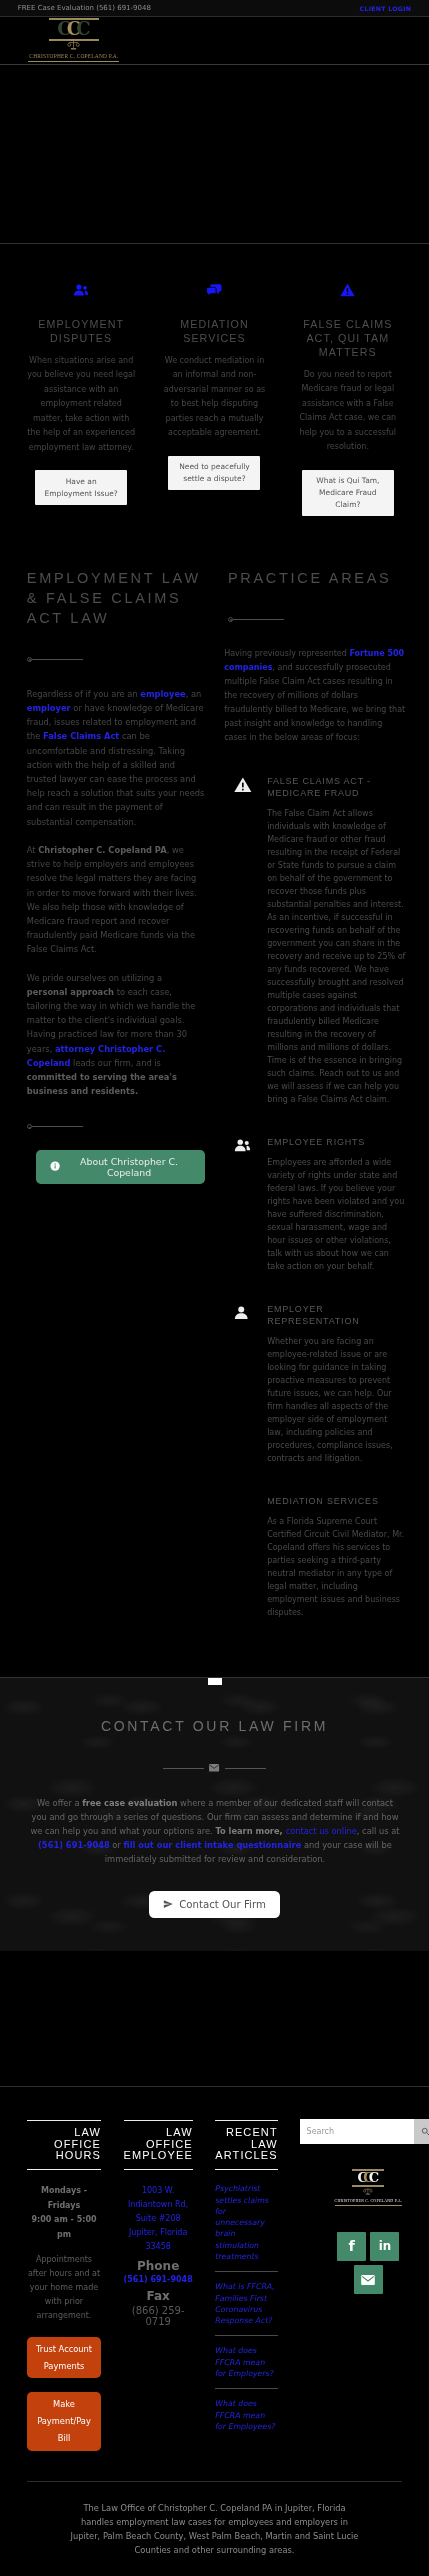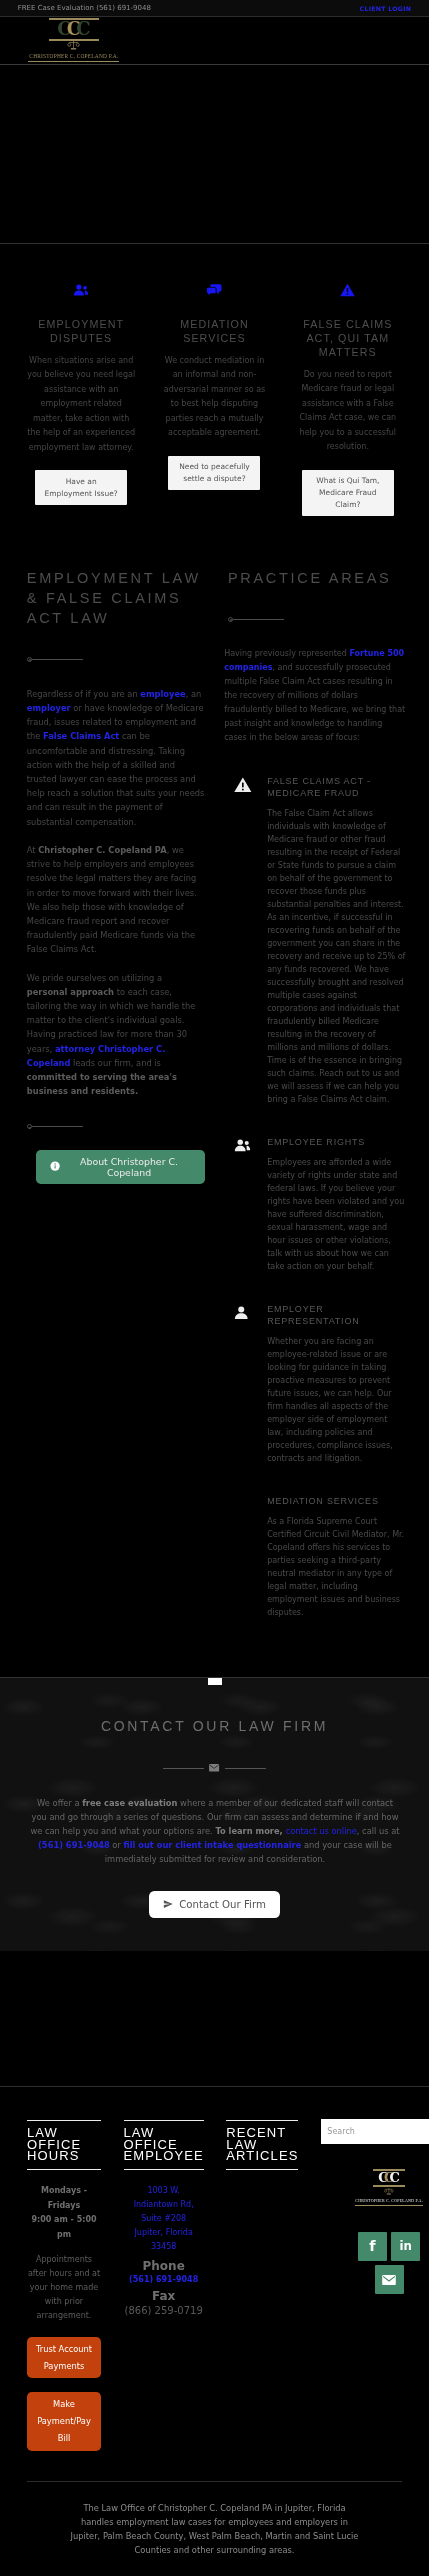--- a/index.html
+++ b/index.html
@@ -74,22 +74,22 @@
   .contact-p { margin:22.5px auto 0; width:371px; font-size:8.3px; line-height:14px; color:#666; }
   .contact-p strong { color:#7e7e7e; }
   .contact-btn { margin-top:25px; display:inline-flex; align-items:center; gap:5.9px; background:#fff; color:#555;
                  font-size:10.2px; padding:7.5px 14.5px; border-radius:5.4px; border:0; cursor:pointer;
                  font-family:"DejaVu Sans",sans-serif; }
 
   
   footer { margin-top:135px; border-top:0.5px solid #2f2f2f; padding:24px 27px 0; }
   .f-grid { display:grid; grid-template-columns:repeat(4,1fr); column-gap:22.5px; padding-bottom:30px; }
   .f-heading { border-top:1.1px solid #ececec; border-bottom:1.1px solid #ececec; padding:5.9px 0 7px;
-               color:#fff; font-family:"Liberation Sans",sans-serif; font-weight:400; font-size:13px;
-               letter-spacing:1.1px; text-align:left; line-height:11.8px; margin-top:8.6px; }
+               color:#fff; font-family:"Liberation Sans",sans-serif; font-weight:400; font-size:11px;
+               letter-spacing:1.1px; text-align:right; line-height:11.8px; margin-top:8.6px; }
   .hours-strong { margin-top:14px; color:#6f6f6f; font-weight:bold; font-size:8px; line-height:14.5px; text-align:center; }
   .hours-note { margin-top:10.7px; color:#5d5d5d; font-size:8px; line-height:14px; text-align:center; }
   .pay-btn { display:block; margin:14px auto 0; width:74px; background:#c2410c; color:#fff; font-size:8.3px;
              line-height:17px; padding:3.8px 4.3px; border-radius:4.8px; border:0; text-align:center; cursor:pointer;
              font-family:"DejaVu Sans",sans-serif; }
   .f-center { text-align:center; }
   .addr-link { display:block; margin-top:14px; color:#2323e6; font-size:8px; line-height:14px; white-space:pre-line; }
   .contact-label { margin-top:5px; color:#6f6f6f; font-weight:bold; font-size:12px; }
   .phone-link { display:block; margin-top:2.1px; color:#2323e6; font-weight:bold; font-size:8px; }
   .fax-val { margin-top:2.1px; color:#5a5a5a; font-size:10px; }
@@ -310,20 +310,26 @@
 Jupiter, Florida
 33458</a>
       <div class="contact-label">Phone</div>
       <a class="phone-link">(561) 691-9048</a>
       <div class="contact-label">Fax</div>
       <div class="fax-val">(866) 259-0719</div>
     </div>
 
     <div class="f-col">
       <h4 class="f-heading">RECENT LAW ARTICLES</h4>
+      <div class="articles-list">
+        <a class="article">Psychiatrist settles claims for unnecessary brain stimulation treatments</a>
+        <a class="article">What is FFCRA, Families First Coronavirus Response Act?</a>
+        <a class="article">What does FFCRA mean for Employers?</a>
+        <a class="article">What does FFCRA mean for Employees?</a>
+      </div>
     </div>
 
     <div class="f-col f-center">
       <div class="search-row">
         <input class="search-input" type="text" placeholder="Search" style="">
         <button class="search-btn">
           <span><svg width="9" height="9" viewBox="0 0 24 24" fill="none" stroke="#555" stroke-width="2.5">
                 <circle cx="10" cy="10" r="6.5"></circle>
                 <line x1="15.5" y1="15.5" x2="22" y2="22"></line>
               </svg></span>

